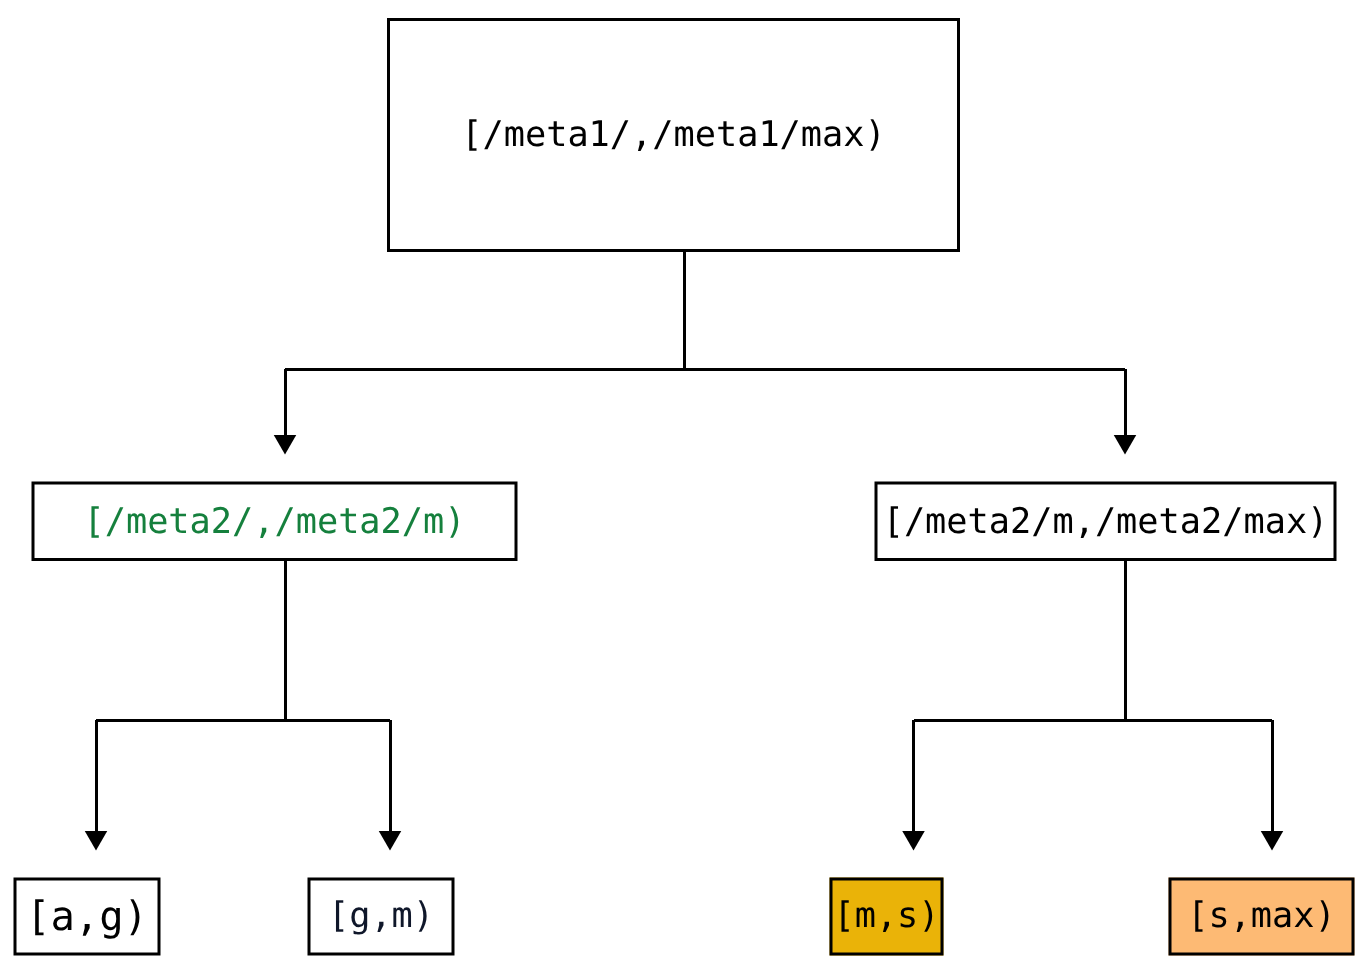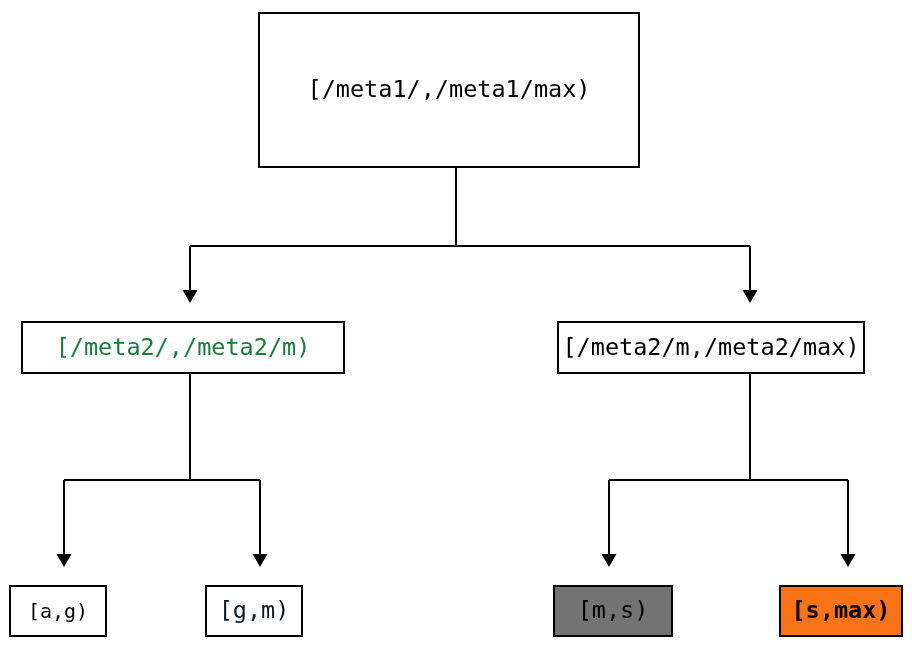--- a/index.html
+++ b/index.html
@@ -90,30 +90,30 @@
       </g>
   </svg>
 
   <div id="nodes-layer">
       <div class="node-box" style="left: 258px; top: 12px; width: 382px; height: 156px; border-width: 2px; border-color: rgb(0, 0, 0); background: rgb(255, 255, 255);">
         <span class="node-label" style="font-size: 23.5px; color: rgb(0, 0, 0);">[/meta1/,/meta1/max)</span>
       </div>
       <div class="node-box" style="left: 21px; top: 321px; width: 324px; height: 53px; border-width: 2px; border-color: rgb(0, 0, 0); background: rgb(255, 255, 255);">
         <span class="node-label" style="font-size: 23.5px; color: #15803d;">[/meta2/,/meta2/m)</span>
       </div>
-      <div class="node-box" style="left: 557px; top: 321px; width: 308px; height: 53px; border-width: 2px; border-color: rgb(0, 0, 0); background: rgb(255, 255, 255);">
+      <div class="node-box" style="left: 583px; top: 321px; width: 308px; height: 53px; border-width: 2px; border-color: rgb(0, 0, 0); background: rgb(255, 255, 255);">
         <span class="node-label" style="font-size: 23.5px; color: rgb(0, 0, 0);">[/meta2/m,/meta2/max)</span>
       </div>
       <div class="node-box" style="left: 9px; top: 585px; width: 98px; height: 52px; border-width: 2px; border-color: rgb(0, 0, 0); background: rgb(255, 255, 255);">
-        <span class="node-label" style="font-size: 20px; color: rgb(0, 0, 0);">[a,g)</span>
+        <span class="node-label" style="font-size: 27px; color: rgb(0, 0, 0);">[a,g)</span>
       </div>
       <div class="node-box" style="left: 205px; top: 585px; width: 98px; height: 52px; border-width: 2px; border-color: rgb(0, 0, 0); background: rgb(255, 255, 255);">
         <span class="node-label" style="font-size: 23.5px; color: #0f172a;">[g,m)</span>
       </div>
-      <div class="node-box" style="left: 553px; top: 585px; width: 120px; height: 52px; border-width: 2px; border-color: rgb(0, 0, 0); background: #737373;">
+      <div class="node-box" style="left: 553px; top: 585px; width: 76px; height: 52px; border-width: 2px; border-color: rgb(0, 0, 0); background: #eab308;">
         <span class="node-label" style="font-size: 23.5px; color: rgb(0, 0, 0);">[m,s)</span>
       </div>
-      <div class="node-box" style="left: 779px; top: 585px; width: 124px; height: 52px; border-width: 2px; border-color: rgb(0, 0, 0); background: #f97316; font-weight: bold;">
+      <div class="node-box" style="left: 779px; top: 585px; width: 124px; height: 52px; border-width: 2px; border-color: rgb(0, 0, 0); background: #fdba74;">
         <span class="node-label" style="font-size: 23.5px; color: rgb(0, 0, 0);">[s,max)</span>
       </div>
     </div>
 
 </div>
 
 </body></html>

